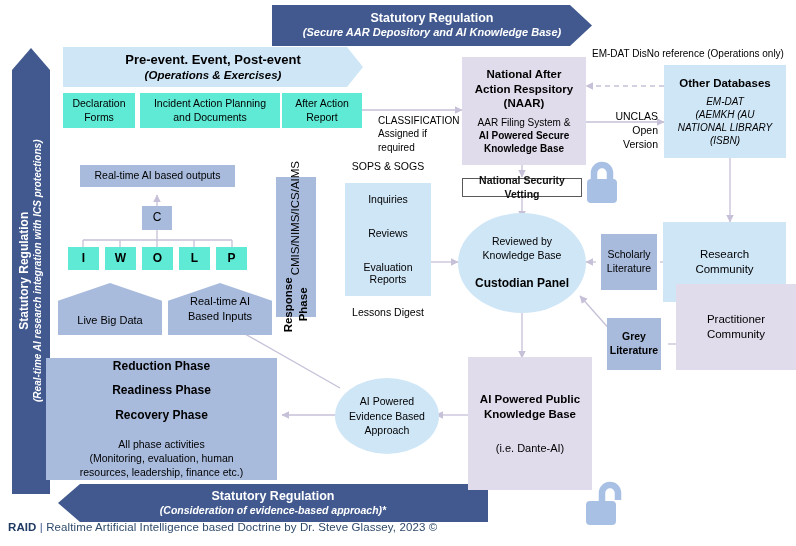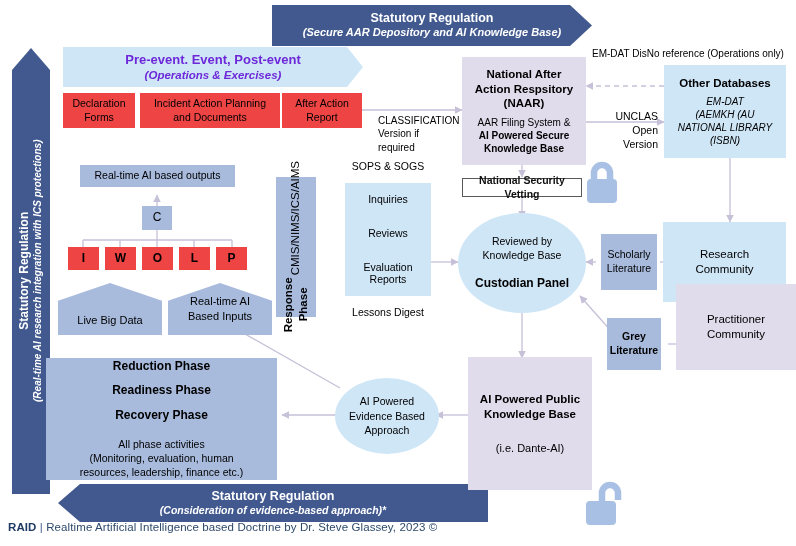--- a/index.html
+++ b/index.html
@@ -8,27 +8,27 @@
     width: 796px;
     height: 546px;
     background: #ffffff;
     font-family: "Liberation Sans", sans-serif;
     overflow: hidden;
     position: relative;
   }
   #canvas { position: absolute; inset: 0; width: 796px; height: 546px; }
   .node { position: absolute; display: flex; flex-direction: column;
           align-items: center; justify-content: center; text-align: center;
-          line-height: 1.25; color: #6d28d9; }
+          line-height: 1.25; color: #000000; }
   .lines { position: absolute; inset: 0; width: 796px; height: 546px;
            pointer-events: none; }
 
   
   .c-lightblue  { background: #cfe6f7; }
-  .c-paleblue   { background: #ef4444; }
+  .c-paleblue   { background: #5eead4; }
   .c-midblue    { background: #a8bbdd; }
   .c-lilac      { background: #e1dcec; }
 
   .bold { font-weight: bold; }
   .ital { font-style: italic; }
 
   
   .banner-top {
     left: 272px; top: 5px; width: 320px; height: 41px;
     background: #41598f; color: #fff;
@@ -162,21 +162,21 @@
   </div>
 
   <div class="box c-paleblue" style="left:63px;top:93px;width:72px;height:35px;font-size:10.5px;white-space:pre-line">Declaration
 Forms</div>
   <div class="box c-paleblue" style="left:140px;top:93px;width:140px;height:35px;font-size:10.5px;white-space:pre-line">Incident Action Planning
 and Documents</div>
   <div class="box c-paleblue" style="left:282px;top:93px;width:80px;height:35px;font-size:10.5px;white-space:pre-line">After Action
 Report</div>
 
   <div class="box" style="left:378px;top:112px;width:90px;height:44px;font-size:10px;text-align:left;align-items:flex-start;white-space:pre-line;line-height:1.35">CLASSIFICATION
-Version if
+Assigned if
 required</div>
 
   <div class="box c-lilac" style="left:462px;top:57px;width:124px;height:108px;padding:4px 3px">
     <div class="bold" style="font-size:11.5px;white-space:pre-line">National After
 Action Respsitory
 (NAAR)</div>
     <div style="font-size:10px;margin-top:5px">AAR Filing System &amp;</div>
     <div class="bold" style="font-size:10px;white-space:pre-line">AI Powered Secure
 Knowledge Base</div>
   </div>

